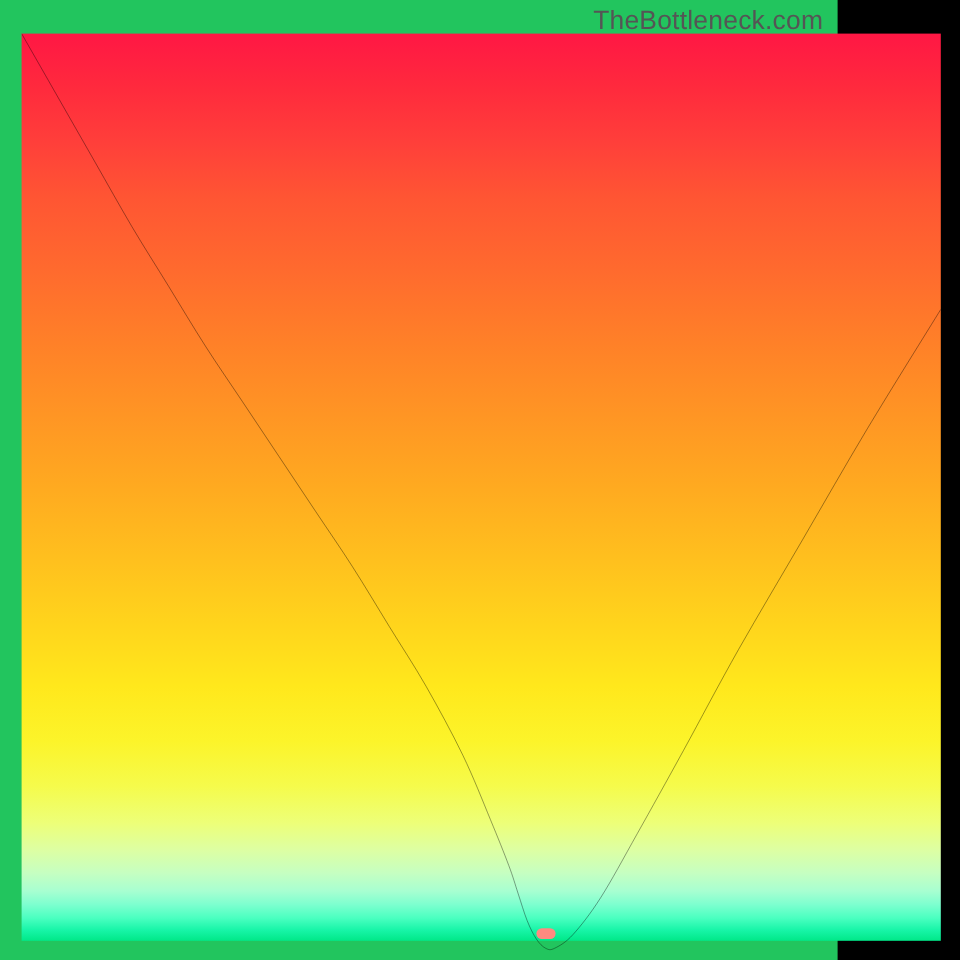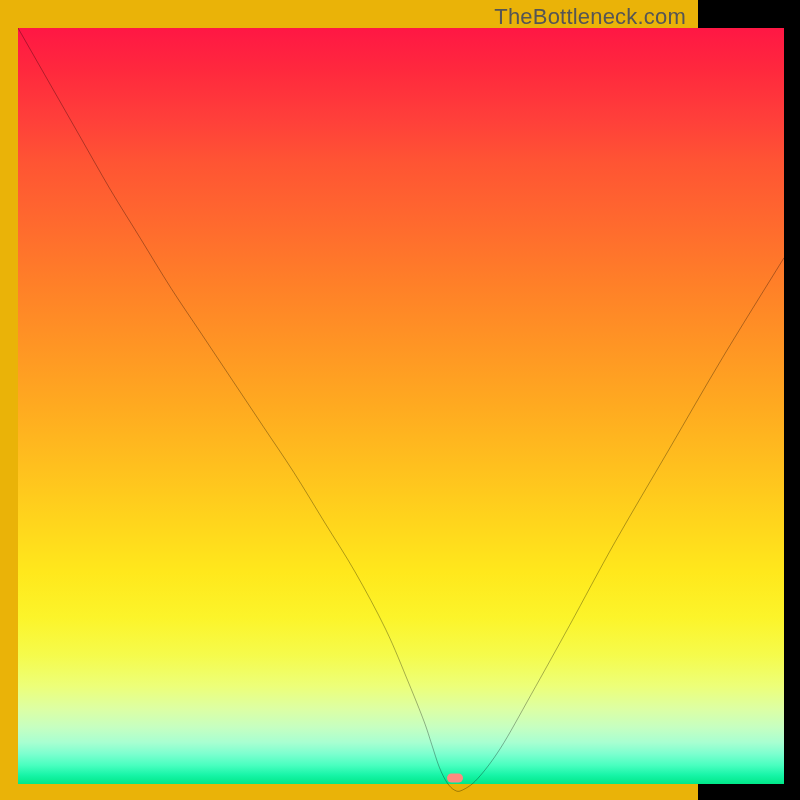--- a/index.html
+++ b/index.html
@@ -8,21 +8,21 @@
     width: 800px;
     height: 800px;
     background: #000;
     font-family: Arial, Helvetica, sans-serif;
     overflow: hidden;
   }
   .frame {
     position: relative;
     width: 698px;
     height: 800px;
-    background: #eab308;
+    background: #22c55e;
   }
   .watermark {
     position: absolute;
     top: 4px;
     right: 12px;
     color: #555;
     font-size: 22px;
     font-weight: 500;
     z-index: 10;
     letter-spacing: 0.2px;

